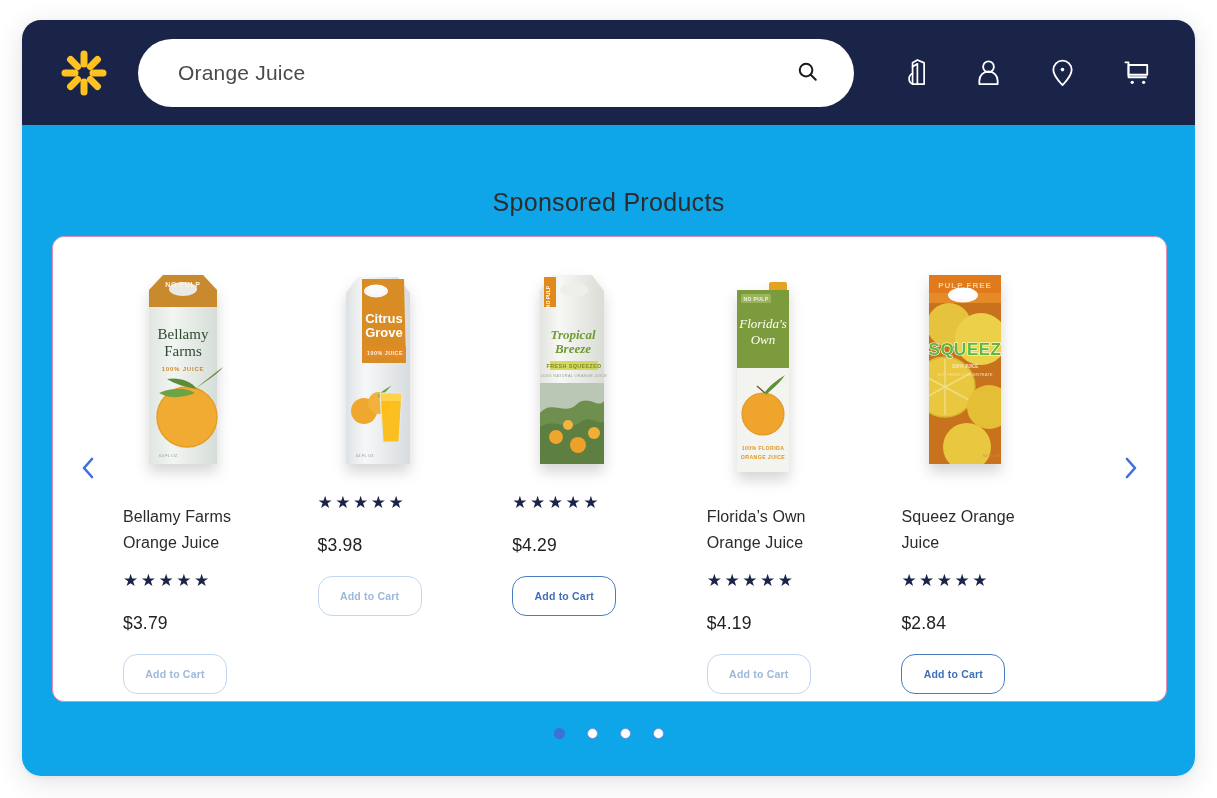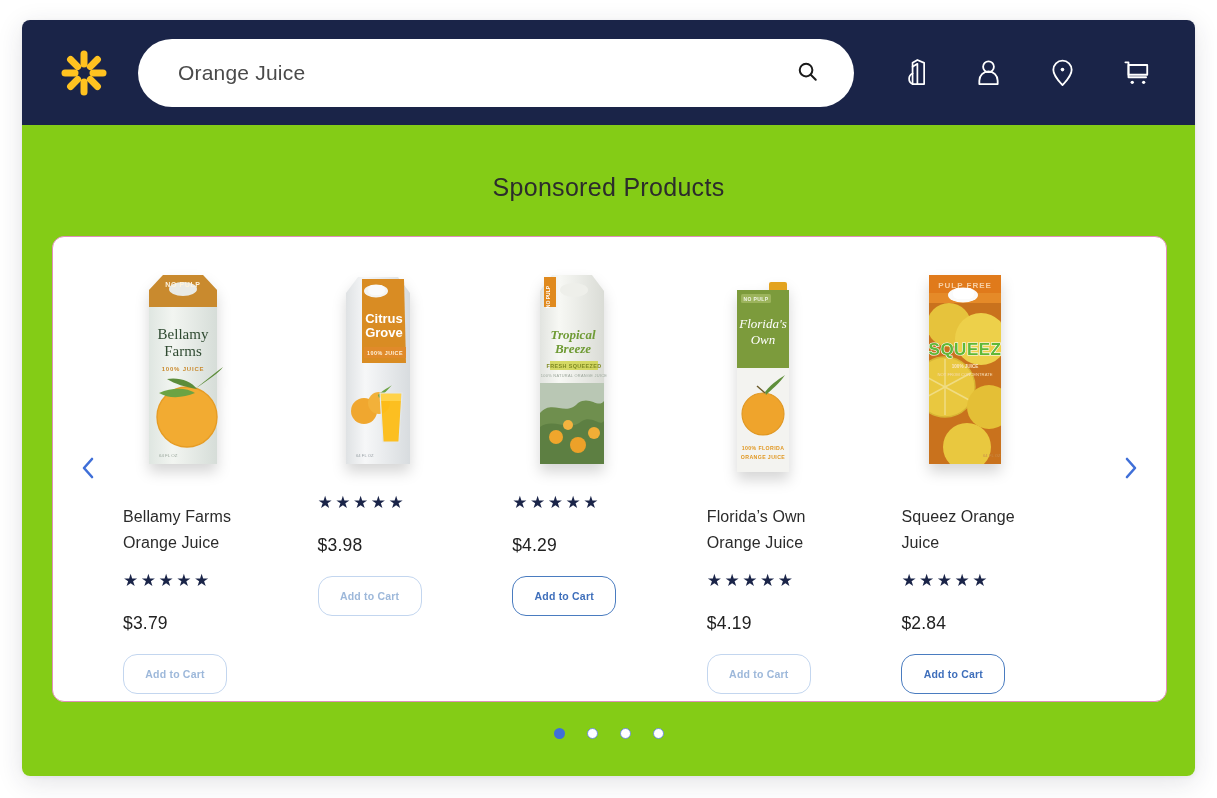--- a/index.html
+++ b/index.html
@@ -8,21 +8,21 @@
     background: #ffffff;
     font-family: "Liberation Sans", sans-serif;
     overflow: hidden;
   }
 
   .app-window {
     position: absolute;
     left: 22px; top: 20px;
     width: 1173px; height: 756px;
     background: #ffffff;
-    border-radius: 8px;
+    border-radius: 19px;
     box-shadow: 0 6px 26px rgba(40,40,60,0.13), 0 1px 4px rgba(40,40,60,0.06);
     overflow: hidden;
   }
 
   
   .header {
     position: relative;
     height: 105px;
     background: #1a2448;
     display: flex;
@@ -89,22 +89,22 @@
     padding-right: 16px;
   }
   .hicon {
     width: 34px; height: 34px;
     display: flex; align-items: center; justify-content: center;
     cursor: pointer;
   }
 
   
   .content {
-    padding: 0;
-    background: #84cc16;
+    padding: 15px;
+    background: #0ea5e9;
     height: calc(100% - 105px);
     position: relative;
   }
 
   .page-title {
     text-align: center;
     font-size: 25px;
     color: #2c2c2c;
     font-weight: 400;
     letter-spacing: 0.3px;

